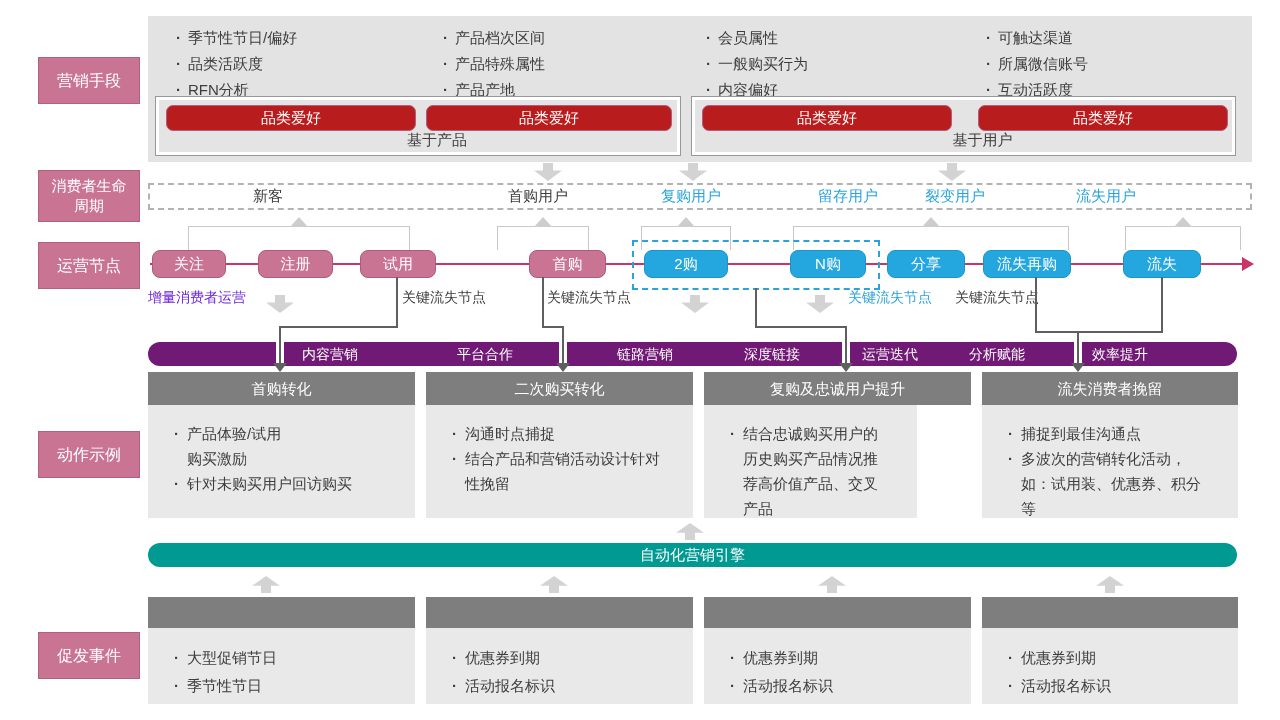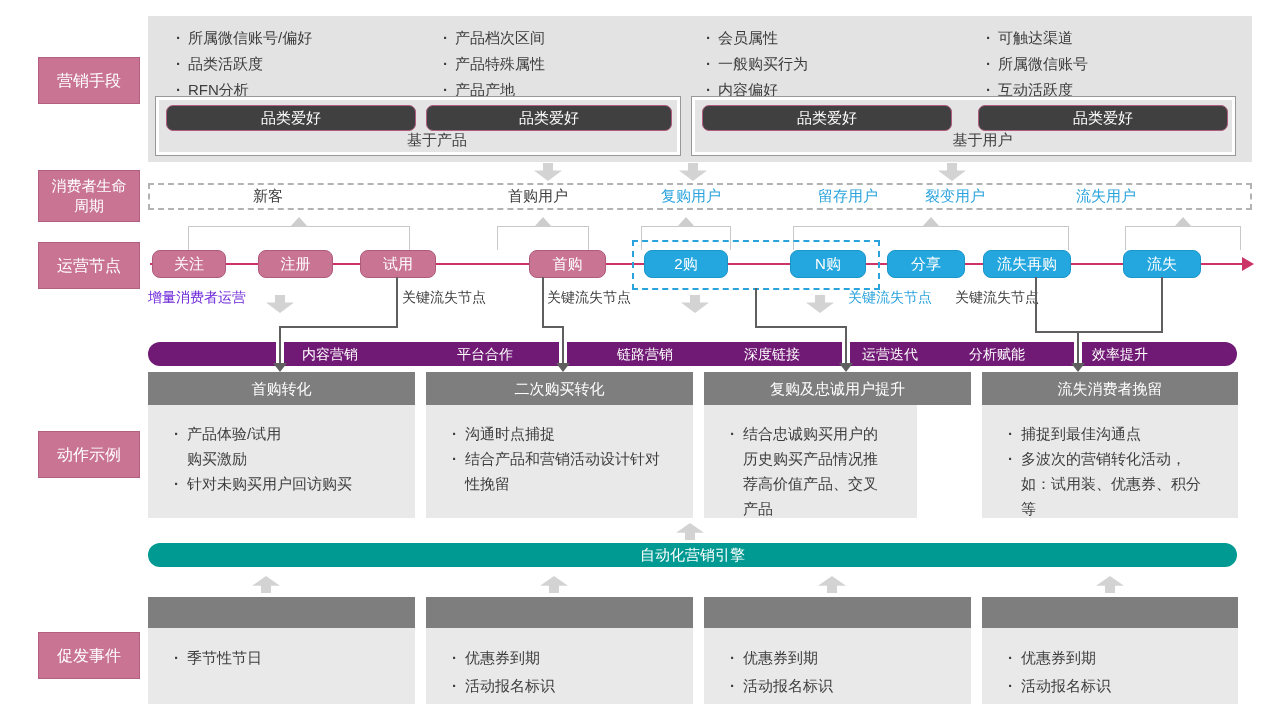--- a/index.html
+++ b/index.html
@@ -10,21 +10,21 @@
     color:#fff;display:flex;align-items:center;justify-content:center;text-align:center;
     font-size:16px;line-height:1.35;white-space:pre-line;box-sizing:border-box;}
 
   .top-box{position:absolute;left:148px;top:16px;width:1104px;height:146px;background:#e3e3e3;}
   .top-col{position:absolute;list-style:none;margin:0;padding:0;font-size:15px;}
   .top-col li{position:relative;padding-left:13px;line-height:26px;white-space:nowrap;}
   .top-col li::before{content:"·";position:absolute;left:1px;font-weight:700;}
 
   .sub-box{position:absolute;top:96px;height:60px;background:#e4e4e4;border:1px solid #989898;
     box-shadow:inset 0 0 0 3px #fff;box-sizing:border-box;}
-  .pill{position:absolute;top:8px;height:26px;border-radius:7px;background:#404040;border:1px solid #b05d7f;
+  .pill{position:absolute;top:8px;height:26px;border-radius:7px;background:#b91c1c;border:1px solid #b05d7f;
     color:#fff;font-size:15px;text-align:center;line-height:24px;box-sizing:border-box;}
   .caption{position:absolute;left:0;right:0;top:34px;text-align:center;font-size:15px;color:#3d3d3d;padding-left:38px;}
 
   .dash-box{position:absolute;left:148px;top:183px;width:1104px;height:27px;border:2px dashed #b3b3b3;
     background:#fff;box-sizing:border-box;}
   .stage-label{position:absolute;top:187px;font-size:15px;transform:translateX(-50%);white-space:nowrap;}
   .stage-dark{color:#3d3d3d;} .stage-blue{color:#29a3dc;}
 
   .block-arrow-down{position:absolute;width:28px;height:18px;background:#d3d3d3;
     clip-path:polygon(32% 0,68% 0,68% 42%,100% 42%,50% 100%,0 42%,32% 42%);}
@@ -80,21 +80,21 @@
 
   <div class="side-label" style="top:57px;height:47px;">营销手段</div>
   <div class="side-label" style="top:170px;height:52px;font-size:15px;">消费者生命
 周期</div>
   <div class="side-label" style="top:242px;height:47px;">运营节点</div>
   <div class="side-label" style="top:431px;height:47px;">动作示例</div>
   <div class="side-label" style="top:632px;height:47px;">促发事件</div>
 
   <div class="top-box"></div>
   <ul class="top-col" style="left:175px;top:25px;">
-    <li><span>所属微信账号/偏好</span></li>
+    <li><span>季节性节日/偏好</span></li>
     <li><span>品类活跃度</span></li>
     <li><span>RFN分析</span></li>
   </ul>
   <ul class="top-col" style="left:442px;top:25px;">
     <li><span>产品档次区间</span></li>
     <li><span>产品特殊属性</span></li>
     <li><span>产品产地</span></li>
   </ul>
   <ul class="top-col" style="left:705px;top:25px;">
     <li><span>会员属性</span></li>
@@ -242,20 +242,21 @@
   <div class="block-arrow-up" style="left:818px;top:576px;"></div>
   <div class="block-arrow-up" style="left:1096px;top:576px;"></div>
 
   <div class="trig-header" style="left:148px;width:267px;"></div>
   <div class="trig-header" style="left:426px;width:267px;"></div>
   <div class="trig-header" style="left:704px;width:267px;"></div>
   <div class="trig-header" style="left:982px;width:256px;"></div>
 
   <div class="trig-body" style="left:148px;width:267px;">
     <ul>
+      <li><span>大型促销节日</span></li>
       <li><span>季节性节日</span></li>
     </ul>
   </div>
   <div class="trig-body" style="left:426px;width:267px;">
     <ul>
       <li><span>优惠券到期</span></li>
       <li><span>活动报名标识</span></li>
     </ul>
   </div>
   <div class="trig-body" style="left:704px;width:267px;">

